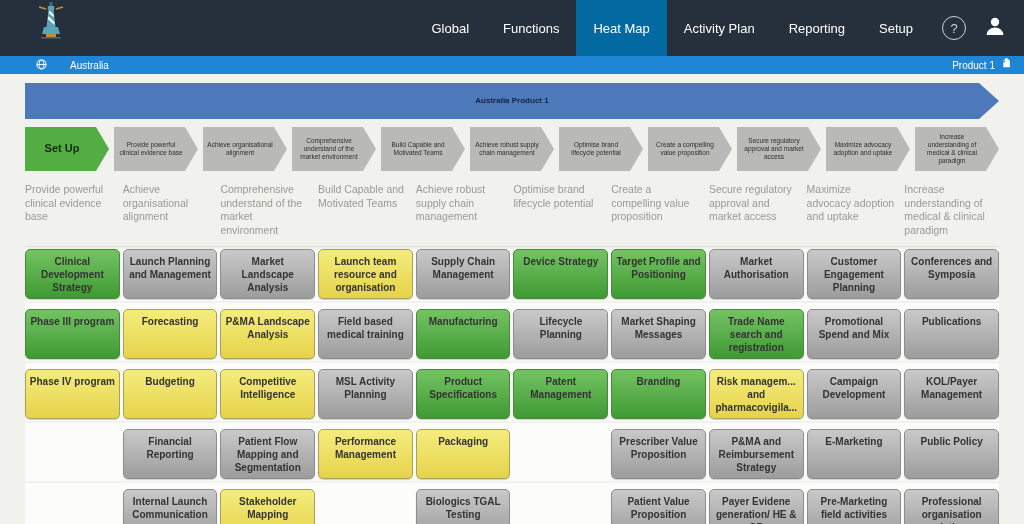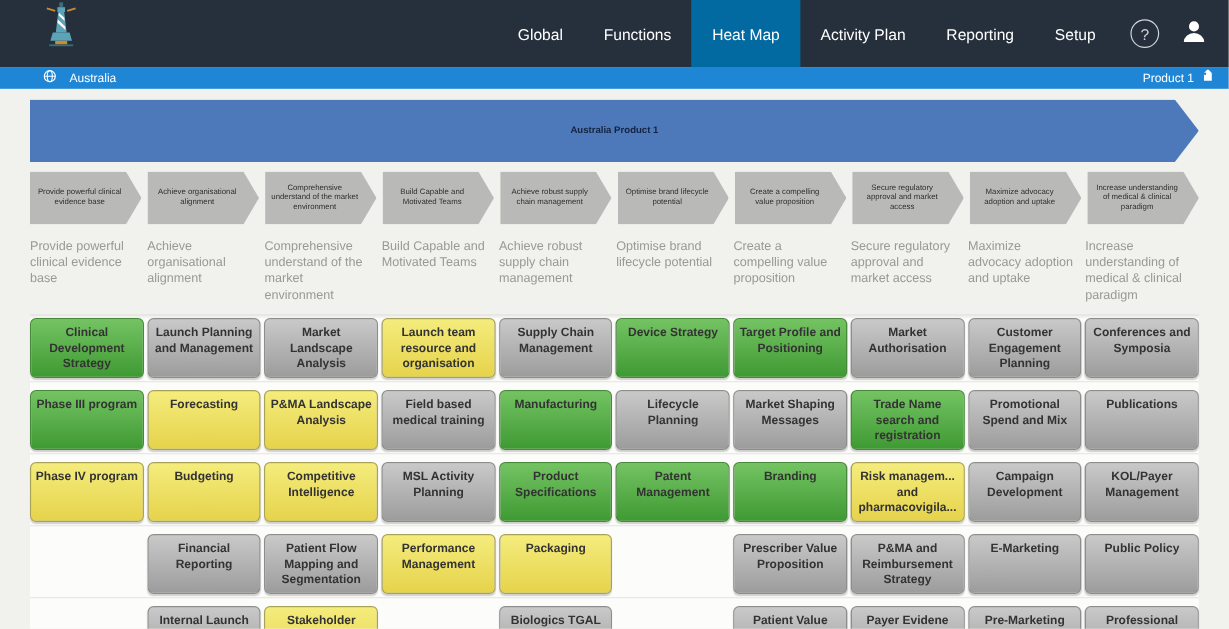--- a/index.html
+++ b/index.html
@@ -12,25 +12,25 @@
   .nav-items { margin-left:auto; display:flex; align-items:stretch; }
   .nav-item { display:flex; align-items:center; padding:0 17px; color:#fff; font-size:13px; cursor:pointer; }
   .nav-item.active { background:#0369a1; }
   .help-btn { width:24px; height:24px; border:1px solid #cfd4d8; border-radius:50%; color:#cfd4d8;
     font-size:13px; display:flex; align-items:center; justify-content:center; align-self:center; margin:0 12px; cursor:pointer; }
   .avatar-btn { align-self:center; margin:0 18px 0 6px; cursor:pointer; }
 
   
   .loc-bar { height:18px; background:#1f86d6; color:#fff; display:flex; align-items:center;
     font-size:10px; padding:0 12px; }
-  .loc-left { display:flex; align-items:center; gap:11px; margin-left:24px; }
+  .loc-left { display:flex; align-items:center; gap:23px; margin-left:24px; }
   .loc-right { margin-left:auto; display:flex; align-items:center; gap:5px; cursor:pointer;justify-content:space-between; }
 
   
-  .banner { margin:9px 25px 0 25px; height:52px; background:#4d79bb;
+  .banner { margin:9px 25px 0 25px; height:36px; background:#4d79bb;
     clip-path:polygon(0 0, calc(100% - 20px) 0, 100% 50%, calc(100% - 20px) 100%, 0 100%);
     display:flex; align-items:center; justify-content:center; }
   .banner-text { color:#15233f; font-size:8px; font-weight:bold; text-align:center;
     max-width:90px; line-height:1.15; }
 
   
   .steps { margin:8px 25px 0 25px; display:flex; gap:5px; }
   .step { flex:1; height:44px; background:#b9b9b7;
     clip-path:polygon(0 0, calc(100% - 13px) 0, 100% 50%, calc(100% - 13px) 100%, 0 100%);
     display:flex; align-items:center; justify-content:center; text-align:center;
@@ -109,20 +109,21 @@
       </svg>
     </span>
   </div>
 </div>
 
 <div class="banner">
   <div class="banner-text">Australia Product 1</div>
 </div>
 
 <div class="steps">
+    <div class="step green">Set Up</div>
     <div class="step gray">Provide powerful clinical evidence base</div>
     <div class="step gray">Achieve organisational alignment</div>
     <div class="step gray">Comprehensive understand of the market environment</div>
     <div class="step gray">Build Capable and Motivated Teams</div>
     <div class="step gray">Achieve robust supply chain management</div>
     <div class="step gray">Optimise brand lifecycle potential</div>
     <div class="step gray">Create a compelling value proposition</div>
     <div class="step gray">Secure regulatory approval and market access</div>
     <div class="step gray">Maximize advocacy adoption and uptake</div>
     <div class="step gray">Increase understanding of medical &amp; clinical paradigm</div>

